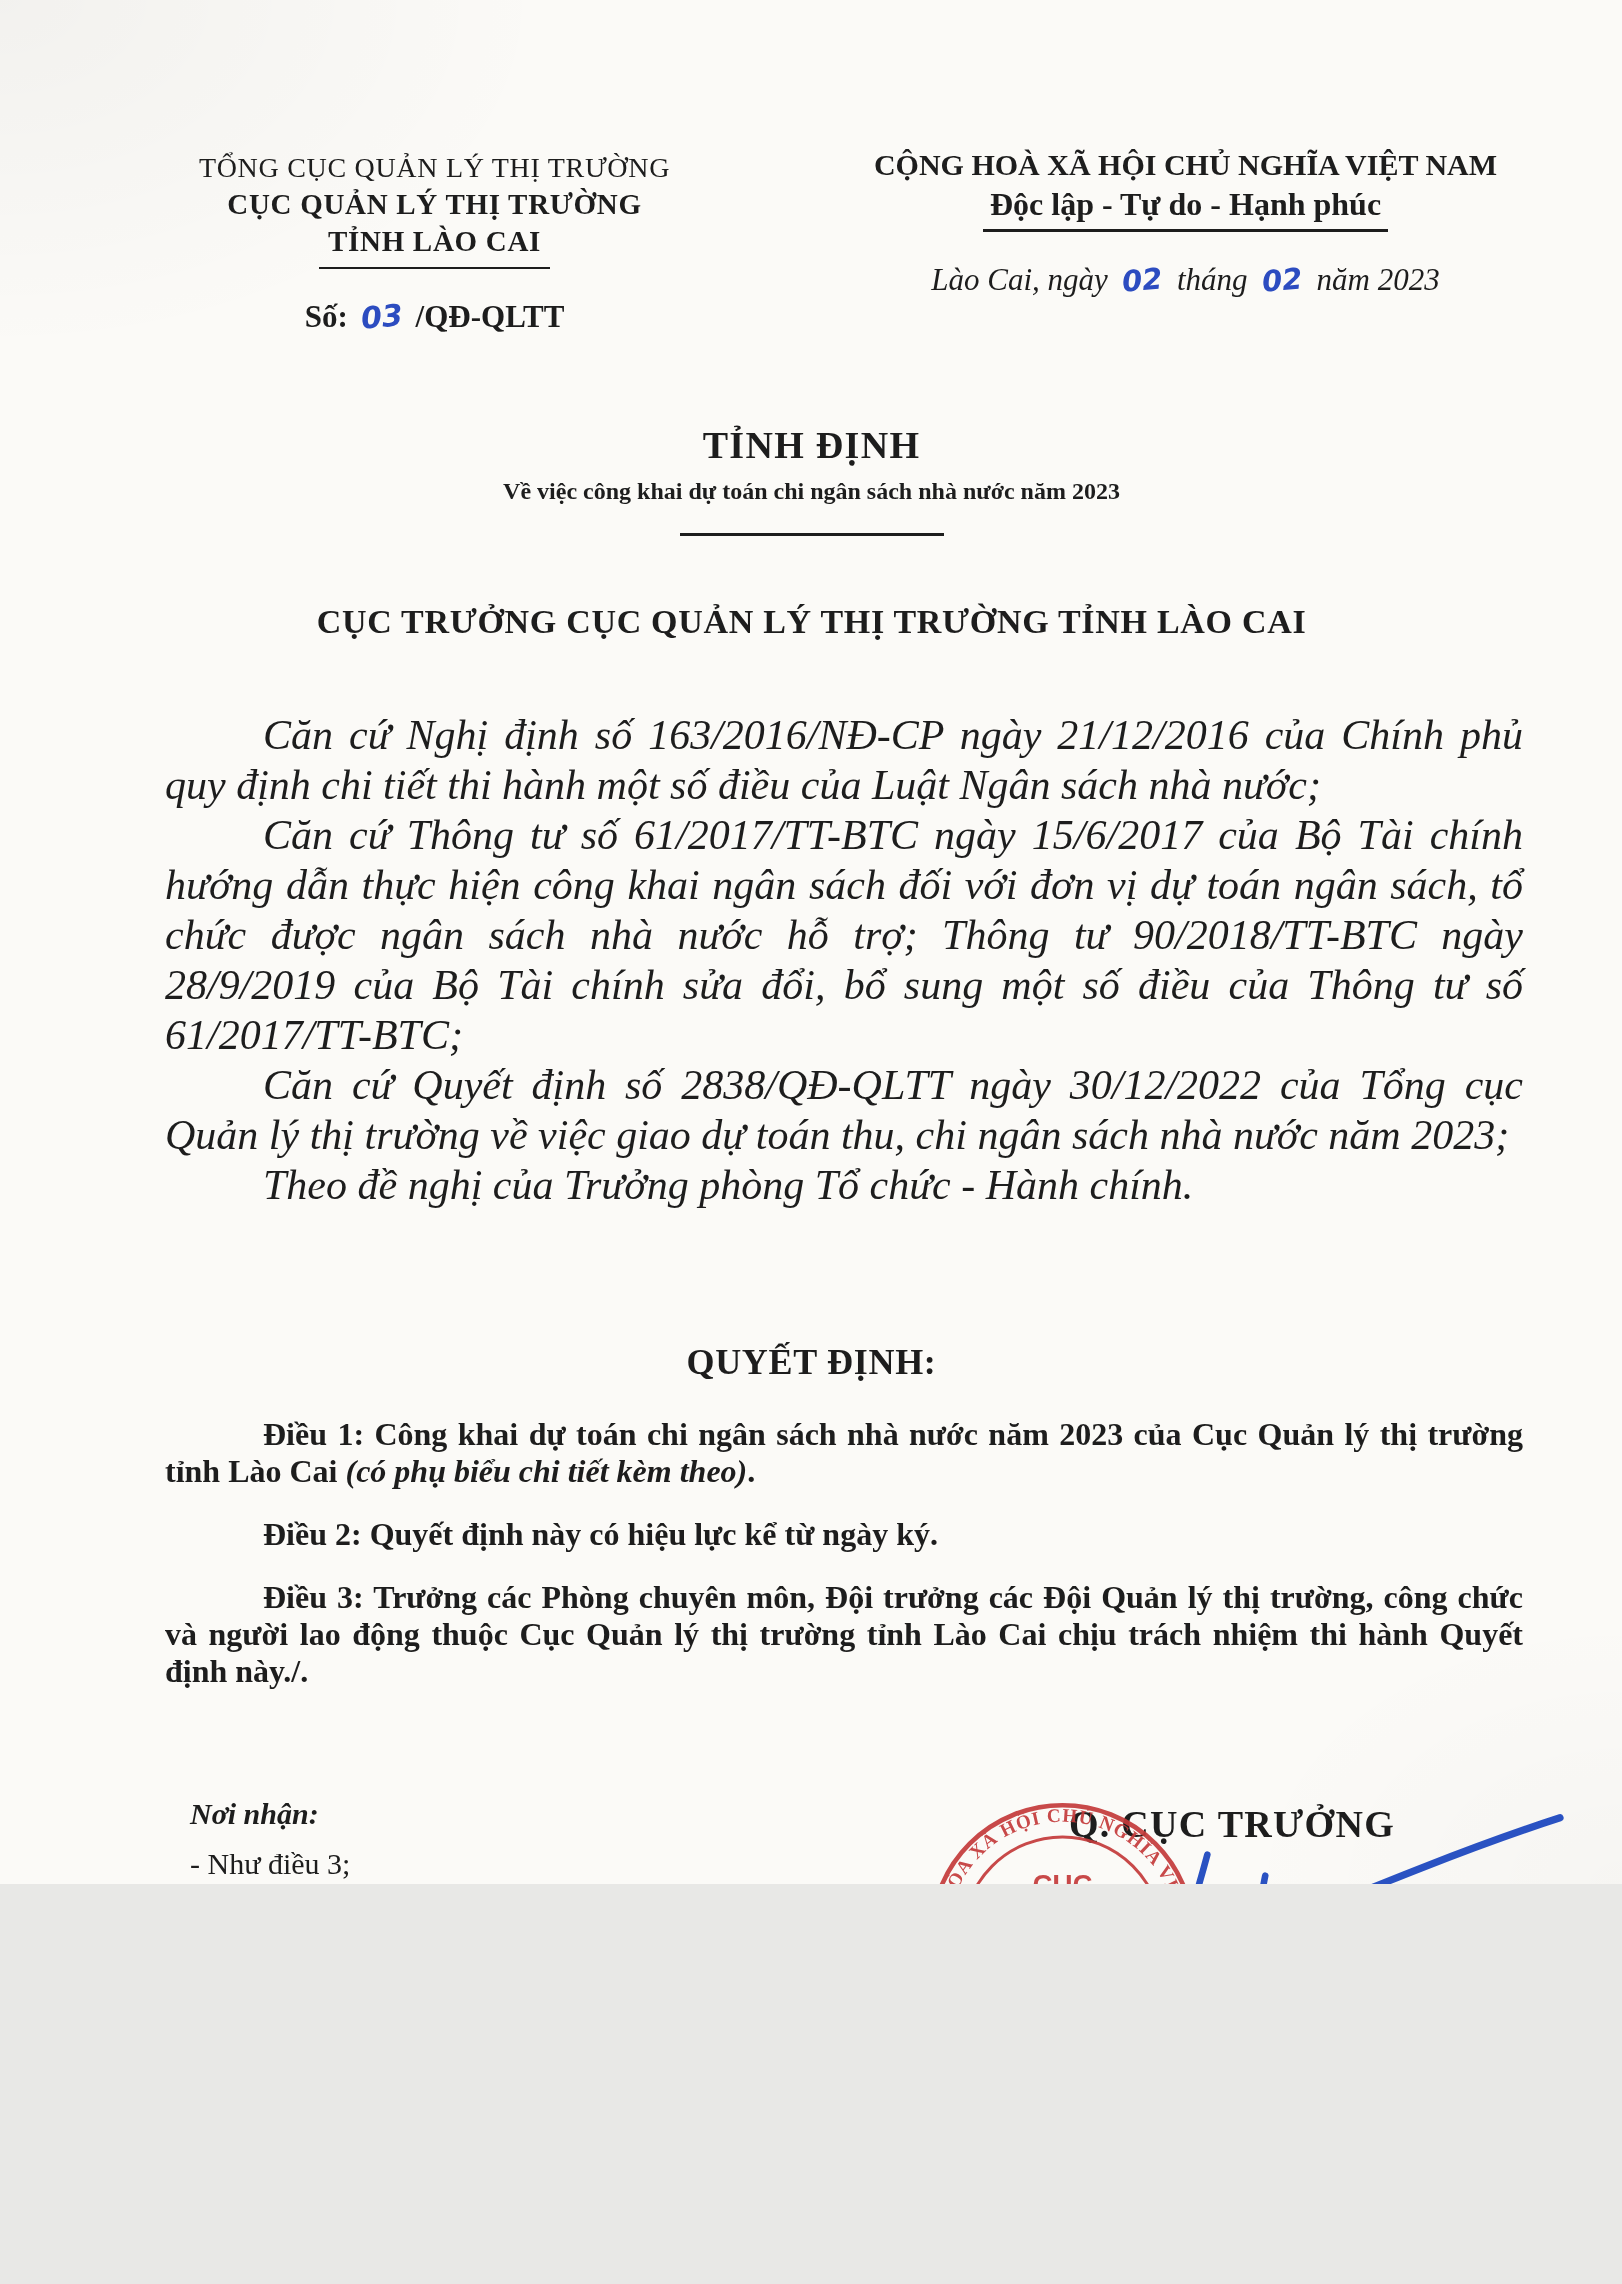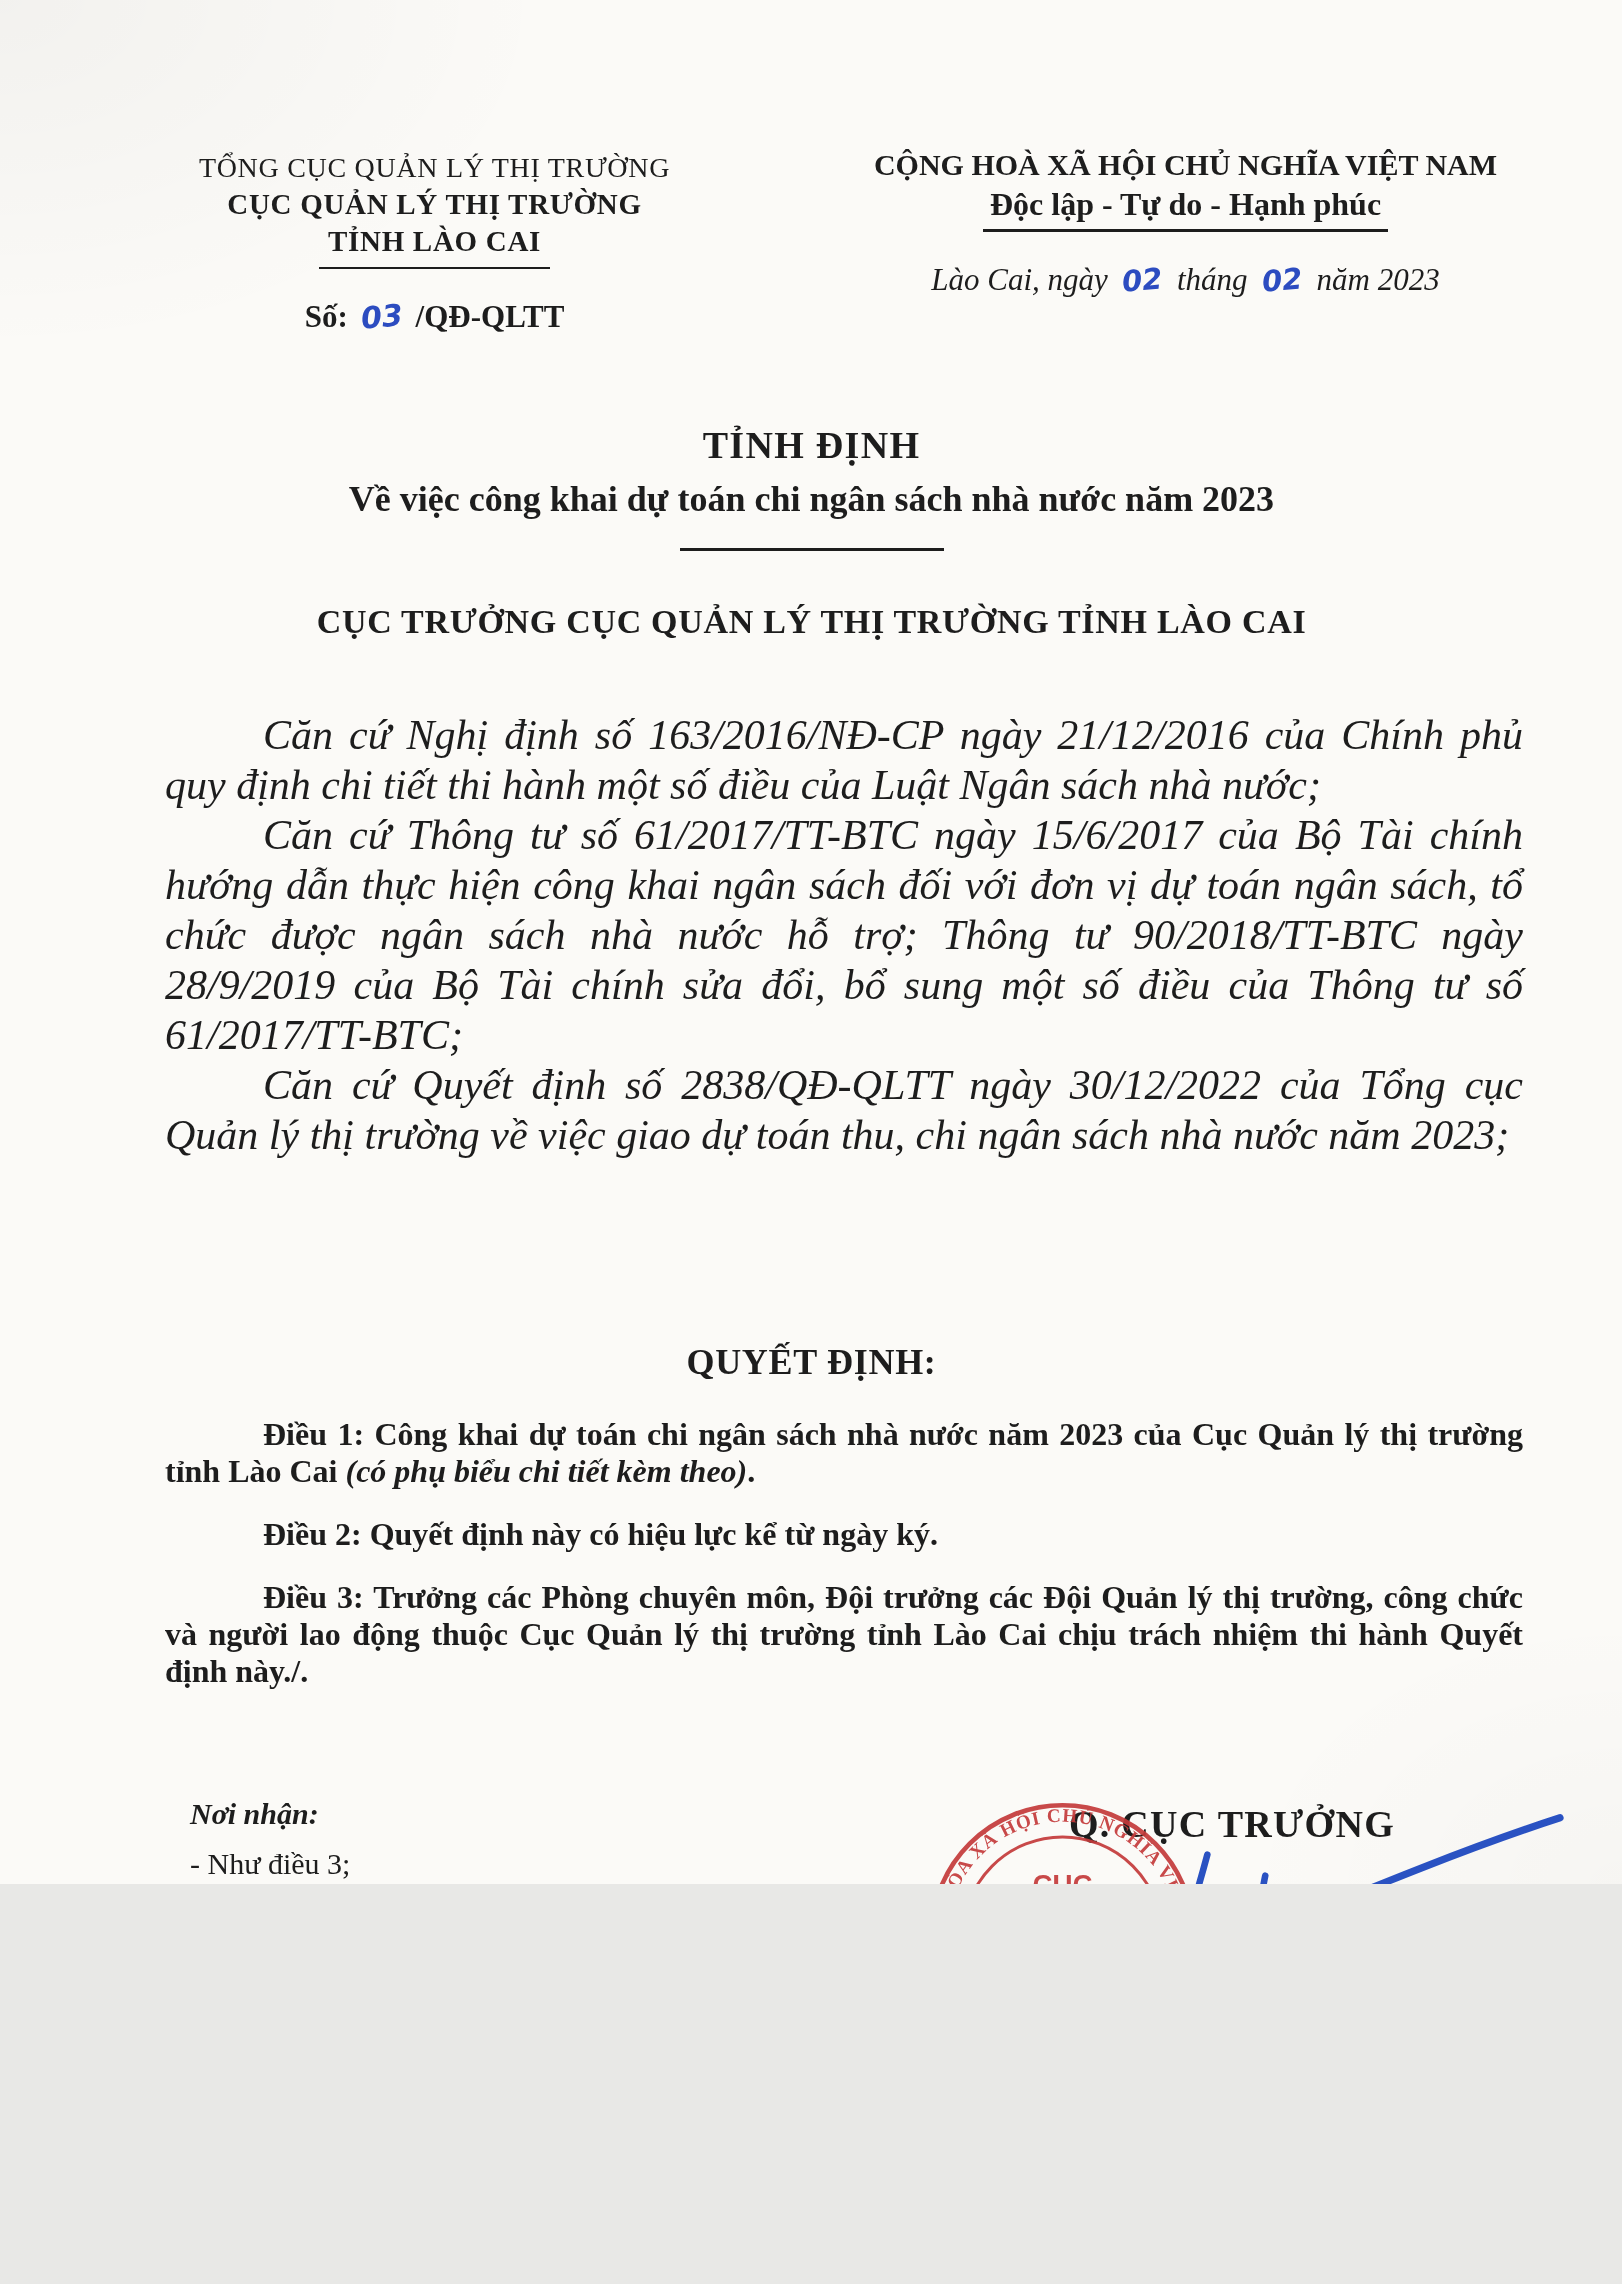--- a/index.html
+++ b/index.html
@@ -33,21 +33,21 @@
     font-family:"DejaVu Sans", sans-serif;
     font-style:italic; font-weight:600;
     color:#2c4cc0;
     display:inline-block; transform:rotate(-5deg);
   }
   .hand-day, .hand-month { font-size:29px; margin:0 6.6px; }
   .hand-so { font-size:30px; margin:0 5.3px; }
   
   .title-block { position:absolute; left:0; top:423px; width:1623px; text-align:center; }
   .title-main { font-size:38px; font-weight:bold; letter-spacing:1.3px; }
-  .title-sub { font-size:36px; font-weight:bold; margin-top:10.5px; }
+  .title-sub { font-size:24px; font-weight:bold; margin-top:10.5px; }
   .title-rule { width:264px; height:3.3px; background:#1d1d1d; margin:28px auto 0; }
   .authority { position:absolute; left:0; top:603px; width:1623px; text-align:center;
                font-size:34px; font-weight:bold; letter-spacing:0.7px; }
   
   .preamble { position:absolute; left:165px; top:710px; width:1358px; }
   .preamble p { margin:0; font-style:italic; font-size:42px; line-height:50px;
                 text-align:justify; text-indent:98px; }
   
   .decision { position:absolute; left:0; top:1341px; width:1623px; text-align:center;
               font-size:36px; font-weight:bold; letter-spacing:0.7px; }
@@ -104,20 +104,21 @@
     <div class="title-sub">Về việc công khai dự toán chi ngân sách nhà nước năm 2023</div>
     <div class="title-rule"></div>
   </div>
 
   <div class="authority">CỤC TRƯỞNG CỤC QUẢN LÝ THỊ TRƯỜNG TỈNH LÀO CAI</div>
 
   <div class="preamble">
     <p>Căn cứ Nghị định số 163/2016/NĐ-CP ngày 21/12/2016 của Chính phủ quy định chi tiết thi hành một số điều của Luật Ngân sách nhà nước;</p>
     <p>Căn cứ Thông tư số 61/2017/TT-BTC ngày 15/6/2017 của Bộ Tài chính hướng dẫn thực hiện công khai ngân sách đối với đơn vị dự toán ngân sách, tổ chức được ngân sách nhà nước hỗ trợ; Thông tư 90/2018/TT-BTC ngày 28/9/2019 của Bộ Tài chính sửa đổi, bổ sung một số điều của Thông tư số 61/2017/TT-BTC;</p>
     <p>Căn cứ Quyết định số 2838/QĐ-QLTT ngày 30/12/2022 của Tổng cục Quản lý thị trường về việc giao dự toán thu, chi ngân sách nhà nước năm 2023;</p>
+    <p>Theo đề nghị của Trưởng phòng Tổ chức - Hành chính.</p>
   </div>
 
   <div class="decision">QUYẾT ĐỊNH:</div>
 
   <div class="articles">
     <p><b>Điều 1:</b><span> Công khai dự toán chi ngân sách nhà nước năm 2023 của Cục Quản lý thị trường tỉnh Lào Cai </span><span class="art-italic">(có phụ biểu chi tiết kèm theo)</span><span>.</span></p>
     <p><b>Điều 2:</b><span> Quyết định này có hiệu lực kể từ ngày ký.</span></p>
     <p><b>Điều 3:</b><span> Trưởng các Phòng chuyên môn, Đội trưởng các Đội Quản lý thị trường, công chức và người lao động thuộc Cục Quản lý thị trường tỉnh Lào Cai chịu trách nhiệm thi hành Quyết định này./.</span></p>
   </div>
 

